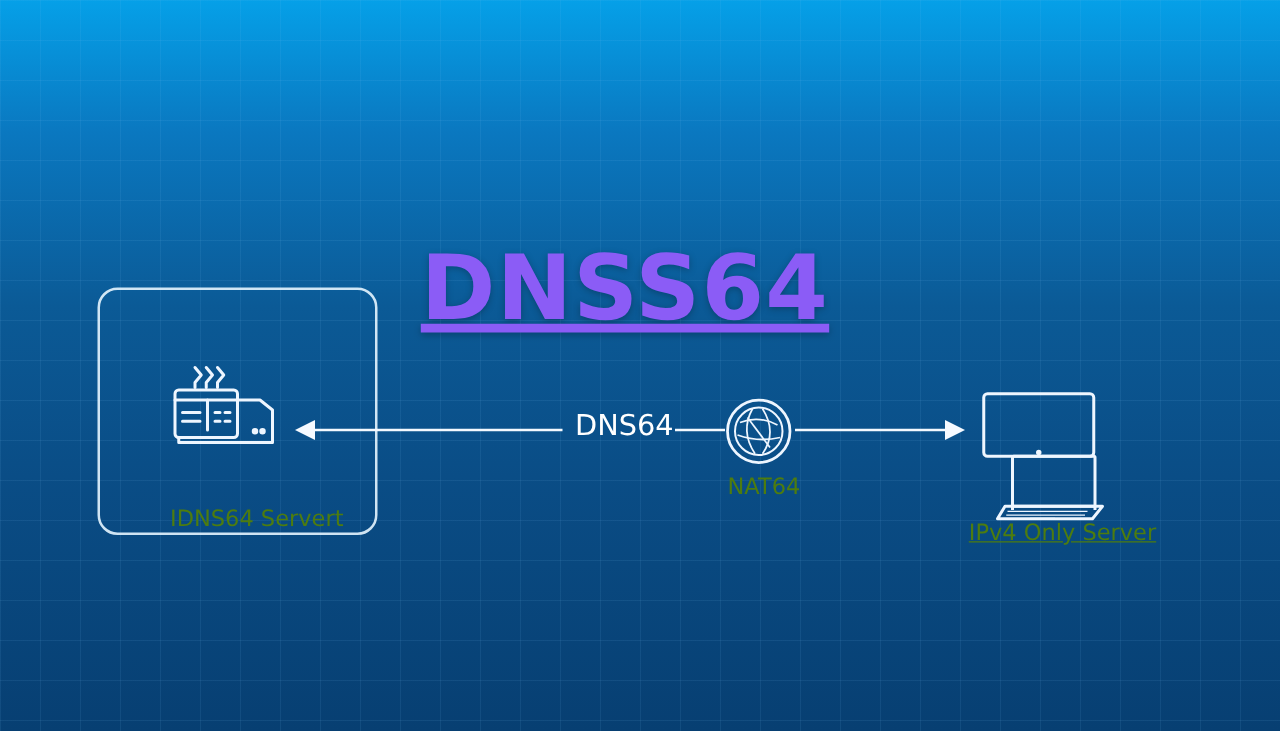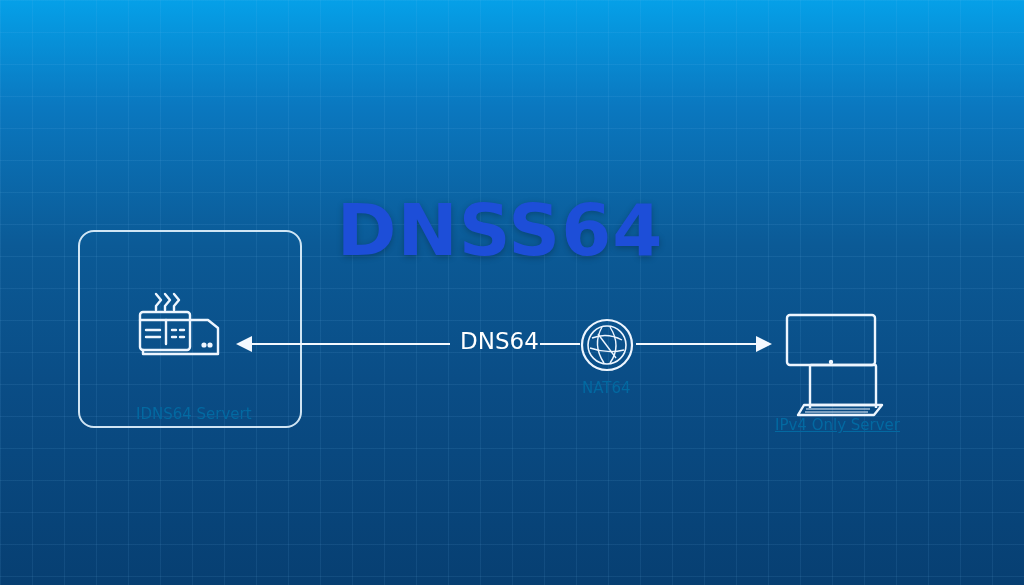--- a/index.html
+++ b/index.html
@@ -7,28 +7,29 @@
       width: 1024px; height: 585px; overflow: hidden; position: relative;
       font-family: "DejaVu Sans", sans-serif; color: #fff;
       background:
         linear-gradient(to right, rgba(120,190,240,0.10) 1px, transparent 1px) 0 0 / 32px 32px,
         linear-gradient(to bottom, rgba(120,190,240,0.10) 1px, transparent 1px) 0 0 / 32px 32px,
         linear-gradient(to bottom, #05a0e8 0%, #0a78c0 18%, #0b5a96 42%, #0a4d86 65%, #073f72 100%);
     }
     .title {
       position: absolute; left: 0; width: 1000px; top: 188px; text-align: center;
       font-family: "DejaVu Sans", sans-serif; font-weight: bold; font-size: 72px;
-      letter-spacing: 1px; color: #1d4ed8;
+      letter-spacing: 1px; color: #8b5cf6;
       text-shadow: 0 2px 6px rgba(0,0,0,0.25);
+      text-decoration: underline;
     }
     .box {
       position: absolute; left: 78px; top: 230px; width: 224px; height: 198px;
       border: 2px solid rgba(230,245,255,0.9); border-radius: 16px; box-sizing: border-box;
     }
-    .lbl { position: absolute; font-size: 15px; color: #0369a1; white-space: nowrap; }
+    .lbl { position: absolute; font-size: 18px; color: #4d7c0f; white-space: nowrap; }
     .arrow-line { position: absolute; height: 2px; background: #f4f9ff; }
     .arrowhead { position: absolute; width: 0; height: 0; }
     svg { position: absolute; overflow: visible; }
     .mid-label { position: absolute; font-size: 23px; color: #fff; }
   </style>
 </head>
 <body>
 
 <div class="title">DNSS64</div>
 

